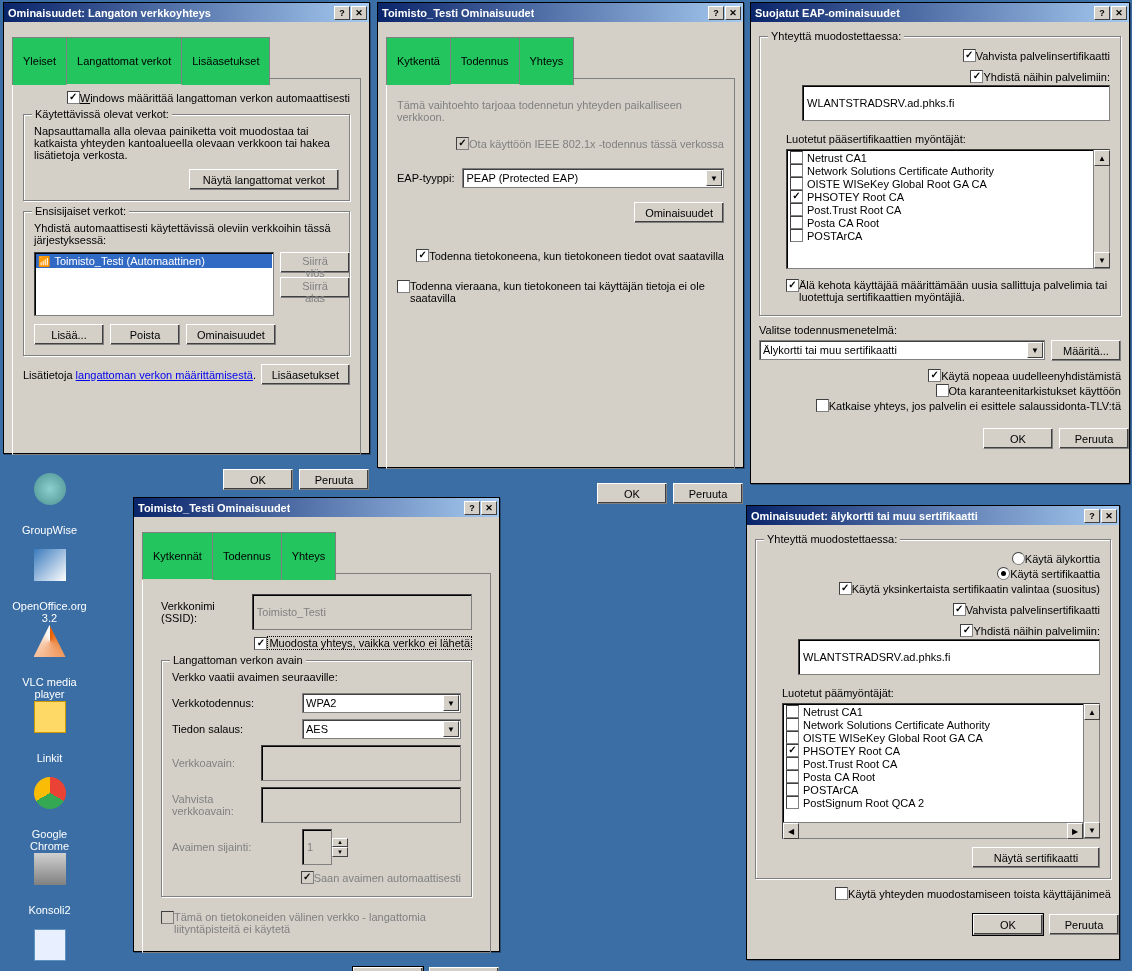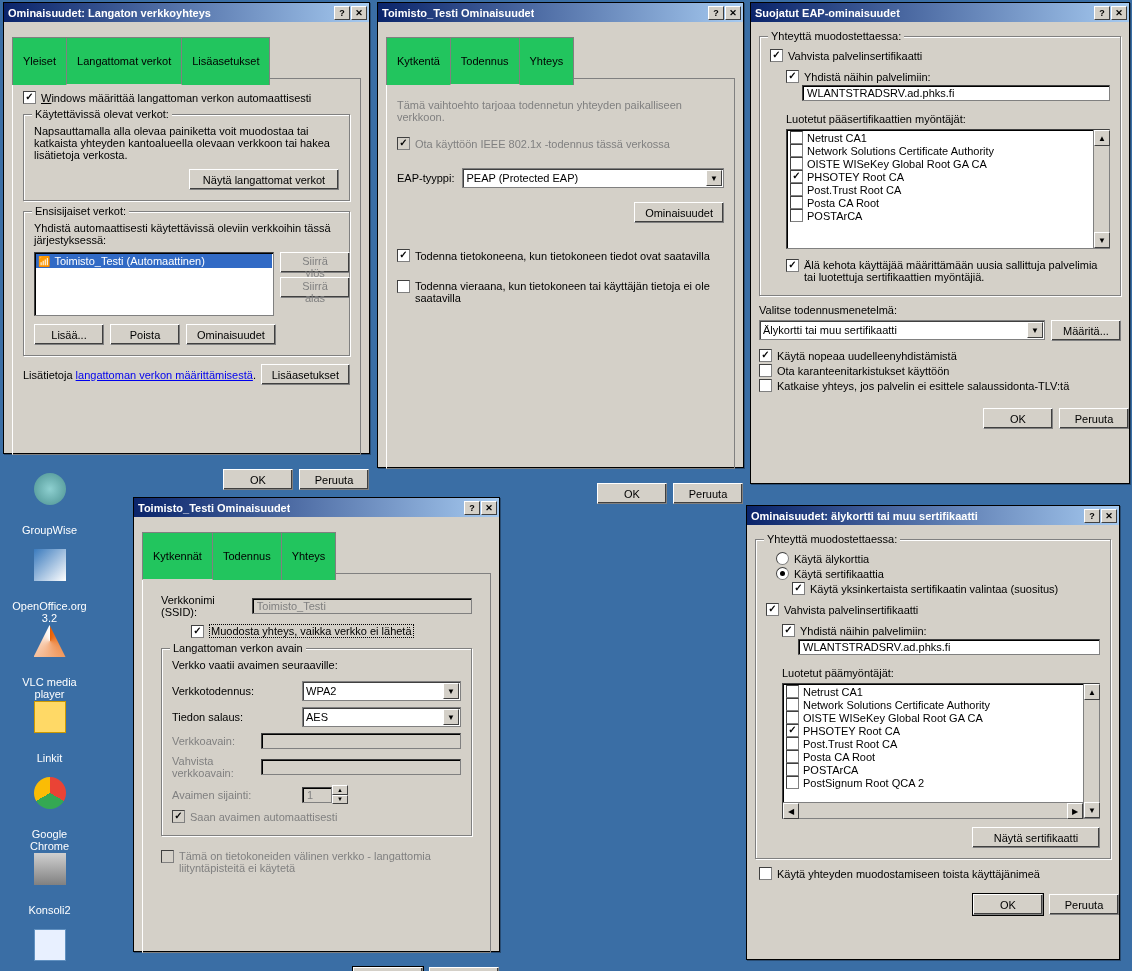--- a/index.html
+++ b/index.html
@@ -10,32 +10,32 @@
 .titlebar-btns { display: flex; gap: 0; }
 .tbtn { width: 16px; height: 14px; background: #d4d0c8; border: 1px solid #fff; border-right-color: #404040; border-bottom-color: #404040; font-size: 9px; font-weight: bold; color: #000; display: flex; align-items: center; justify-content: center; cursor: pointer; margin-left: 1px; }
 .content { padding: 8px; }
 .tabs { display: flex; border-bottom: 1px solid #808080; }
 .tab { padding: 17px 10px; border: 1px solid #808080; border-bottom: none; margin-right: -1px; background: #22c55e; cursor: pointer; position: relative; top: 7px; }
 .tab.active { border-bottom: 1px solid #d4d0c8; z-index: 1; }
 .tabbody { border: 1px solid #fff; border-top: none; padding: 10px; border-right-color: #808080; border-bottom-color: #808080; }
 .btn { background: #d4d0c8; border: 1px solid #808080; border-top-color:#fff; border-left-color:#fff; box-shadow: inset -1px -1px 0 #404040; padding: 2px 10px; min-width: 70px; height: 21px; cursor: pointer; text-align: center; }
 .btn.default { box-shadow: 0 0 0 1px #000, inset -1px -1px 0 #404040; }
 .btn:disabled { color: #808080; }
-.checkbox-row, .radio-row { display: flex; align-items: center; gap: 5px; margin: 2px 0; }
+.checkbox-row, .radio-row { display: flex; align-items: center; margin: 2px 0; justify-content: flex-end; }
 .checkbox, .radio { width: 13px; height: 13px; background: #fff; border: 1px solid #808080; border-top-color:#404040; border-left-color:#404040; flex-shrink: 0; }
 .radio { border-radius: 50%; display:flex; align-items:center; justify-content:center;}
 .radio.checked::after { content:""; width:5px;height:5px;background:#000;border-radius:50%; display:block;}
 .checkbox.checked::after { content: "✓"; font-size: 10px; line-height: 10px; display:block; text-align:center; font-weight:bold;}
 .checkbox.disabled { background: #d4d0c8; }
 .fieldset { border: 1px solid #808080; box-shadow: inset 1px 1px 0 #fff, 1px 1px 0 #fff; padding: 10px; margin: 6px 0; position: relative; }
 .legend { position: absolute; top: -7px; left: 8px; background: #d4d0c8; padding: 0 3px; }
 .listbox { background: #fff; border: 1px solid #808080; border-top-color:#404040; border-left-color:#404040; box-shadow: inset 1px 1px 0 #000; }
 .selectbox { background: #fff; border: 1px solid #808080; box-shadow: inset 1px 1px 0 #404040; display:flex; justify-content:space-between; align-items:center; padding: 1px 1px 1px 3px; height:20px;}
 .selectbox .arrow { width:16px; height:16px; background:#d4d0c8; border:1px solid #fff; border-right-color:#404040; border-bottom-color:#404040; display:flex;align-items:center;justify-content:center; font-size:8px;}
-.textfield { background:#fff; border:1px solid #808080; border-top-color:#404040; border-left-color:#404040; box-shadow: inset 1px 1px 0 #000; padding: 2px 4px; height:16px; width:100%; }
+.textfield { background:#fff; border:1px solid #808080; border-top-color:#404040; border-left-color:#404040; box-shadow: inset 1px 1px 0 #000; padding: 2px 4px; height:36px; width:100%; }
 .disabled-text { color: #808080; }
 .link { color: #0000ee; text-decoration: underline; cursor:pointer; }
 .btnrow { display:flex; justify-content:flex-end; gap:6px; padding: 6px 0 4px; }
 .label-u::first-letter { text-decoration: underline; }
 .desktop-icon { position:absolute; display:flex; flex-direction:column; align-items:center; color:#fff; width:75px; text-align:center; gap:19px; font-size:11px;}
 .desktop-icon .ico { width:32px; height:32px; }
 .scrollbar-v { position:absolute; right:0; top:0; bottom:0; width:16px; background:#d4d0c8; border-left:1px solid #808080;}
 .scrollbar-h { position:absolute; left:0; right:16px; bottom:0; height:16px; background:#d4d0c8; border-top:1px solid #808080;}
 .scroll-btn { position:absolute; width:16px; height:16px; background:#d4d0c8; border:1px solid #fff; border-right-color:#404040; border-bottom-color:#404040; display:flex;align-items:center;justify-content:center;font-size:8px;}
 .calist-item { display:flex; align-items:center; gap:4px; padding:0 2px; }

